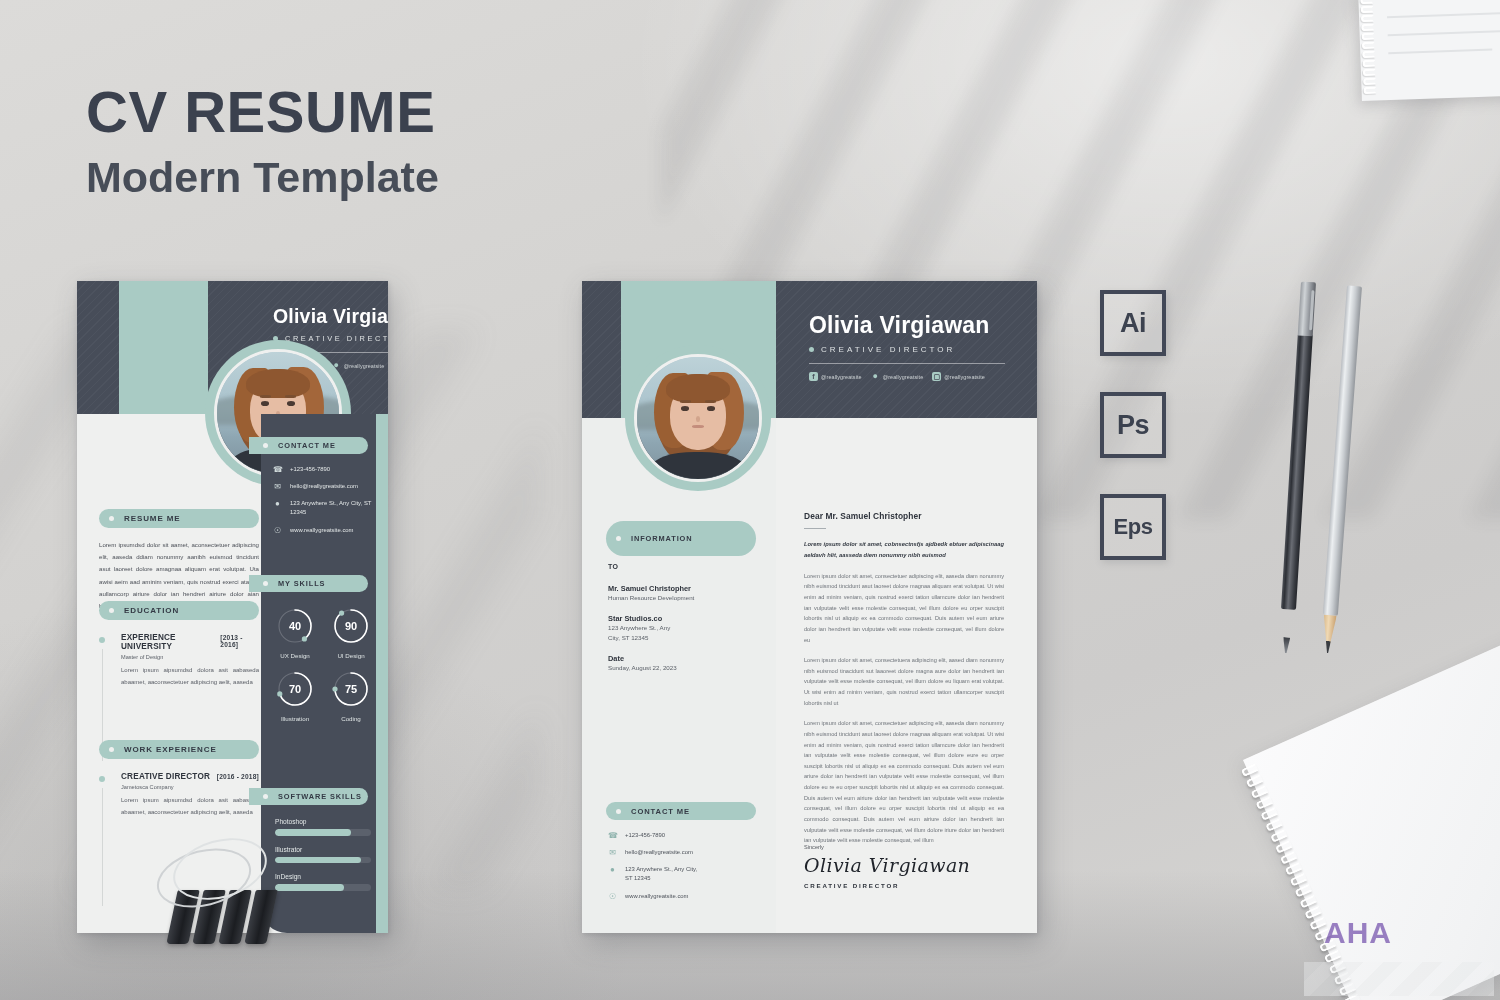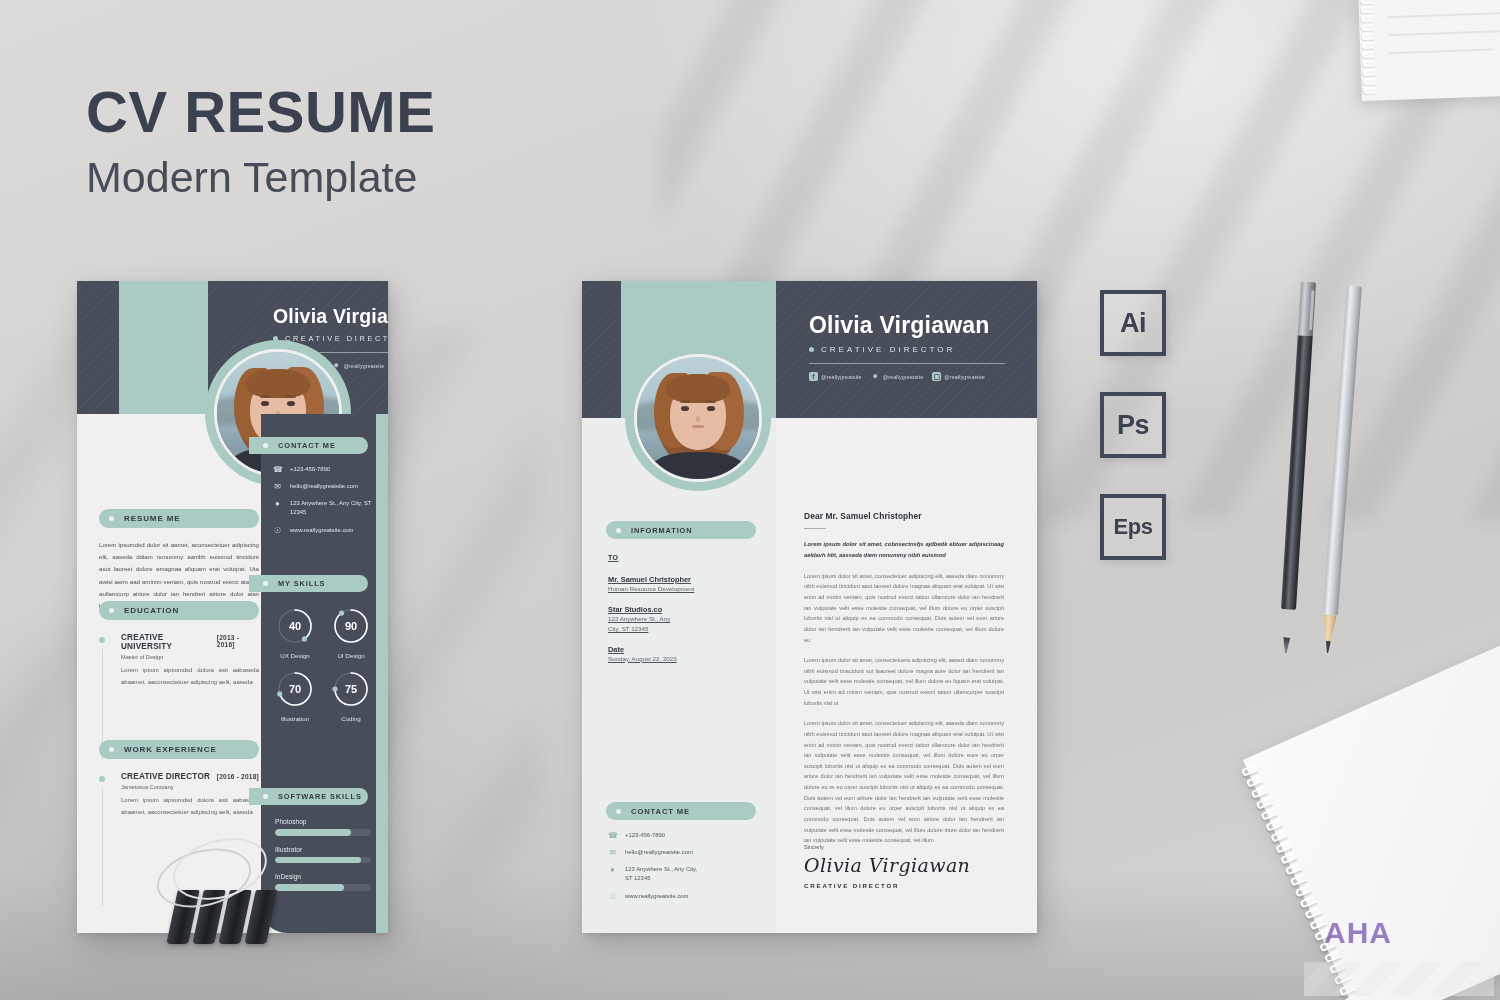--- a/index.html
+++ b/index.html
@@ -54,21 +54,21 @@
     pointer-events: none;
   }
 
   
   #headline { position: absolute; left: 86px; top: 82px; }
   .h-main {
     font-size: 58px; font-weight: 700; letter-spacing: 0.5px;
     color: #3b414e; line-height: 1.05;
   }
   .h-sub {
-    font-size: 43px; font-weight: 400; letter-spacing: 0px;
+    font-size: 43px; font-weight: 700; letter-spacing: 0px;
     color: #474d58; line-height: 1.15; margin-top: 10px;
   }
 
   
   .page {
     position: absolute;
     background: #eff0ef;
     box-shadow: 6px 10px 26px rgba(80,82,88,0.30), 1px 2px 5px rgba(80,82,88,0.20);
     overflow: hidden;
   }
@@ -385,21 +385,21 @@
   <div class="left-col" style="top:320px; width:160px;">
     <div class="pill">
       <span class="p-dot"></span>
       <span class="p-txt">EDUCATION</span>
     </div>
     <div style="position:relative;">
       <div class="timeline" style="top:16px; height:112px;"></div>
       <div class="entry">
         <span class="e-dot"></span>
         <div class="entry-head">
-          <span class="e-title">CREATIVE UNIVERSITY</span>
+          <span class="e-title">EXPERIENCE UNIVERSITY</span>
           <span class="e-date">[2013 - 2016]</span>
         </div>
         <div class="e-sub">Master of Design</div>
         <div class="e-desc">Lorem ipsum aipsumdsd dolora asit aabaseda abaamet, aaconsectetuer adipiscing aelit, aaseda</div>
       </div>
     </div>
   </div>
 
   <div class="left-col" style="top:459px; width:160px;">
     <div class="pill">
@@ -583,27 +583,27 @@
         <div class="eye l"></div>
           <div class="eye r"></div>
         <div class="nose"></div>
           <div class="mouth"></div>
         <div class="shirt"></div>
       </div>
     </div>
   </div>
 
   <div class="p2-pill-wrap" style="top:240px;">
-    <div class="pill" style="height:18px;">
+    <div class="pill" style="height:35px;">
       <span class="p-dot"></span>
       <span class="p-txt" style="font-size:7.4px;">INFORMATION</span>
     </div>
   </div>
 
-  <div class="info-block" style="top:273px;text-decoration:underline;">
+  <div class="info-block" style="top:282px;">
     <div class="ib-label">TO</div>
     <div style="height:14px;"></div>
     <div class="ib-strong">Mr. Samuel Christopher</div>
     <div class="ib-line">Human Resource Development</div>
     <div style="height:11px;"></div>
     <div class="ib-strong">Star Studios.co</div>
     <div class="ib-line">123 Anywhere St., Any</div>
     <div class="ib-line">City, ST 12345</div>
     <div style="height:11px;"></div>
     <div class="ib-strong">Date</div>

